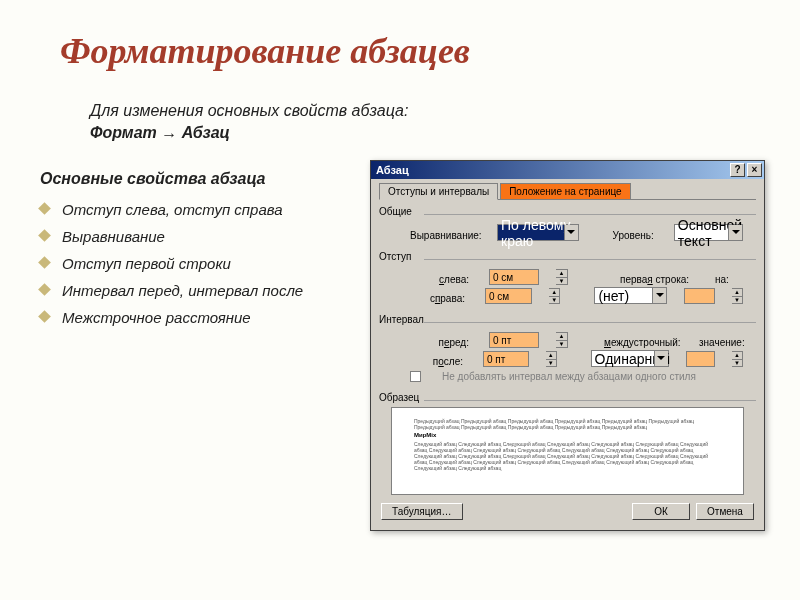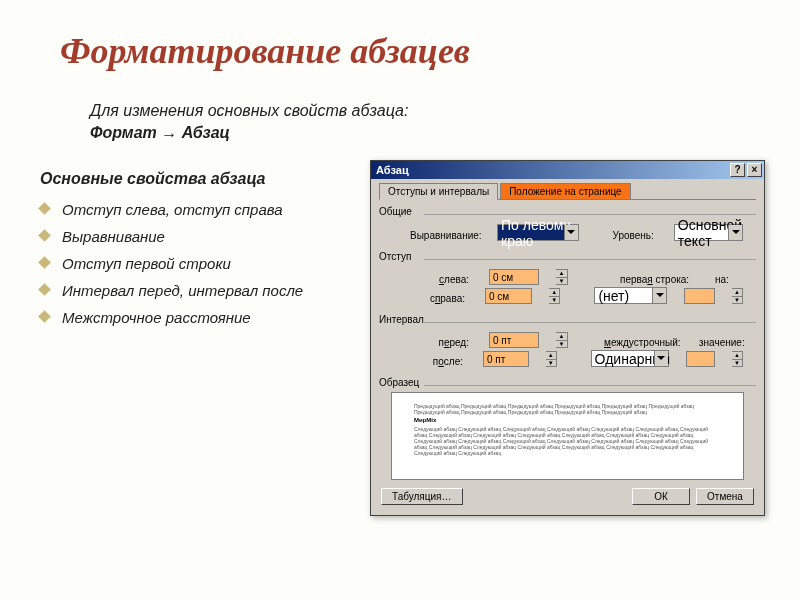--- a/index.html
+++ b/index.html
@@ -320,20 +320,24 @@
           <div class="sel" style="width:78px">
             <span>Одинарный</span>
               <div class="arrow"></div>
           </div>
           <div class="inp" style="width:32px"></div>
           <div class="spin">
               <div>▲</div>
               <div>▼</div>
             </div>
         </div>
+        <div class="row disabled" style="margin-top:4px">
+          <span class="chk"></span>
+          <span>Не добавлять интервал между абзацами одного стиля</span>
+        </div>
       </div>
     </div>
 
     <div class="grp">
       <span class="grp-label">Образец</span>
       <div class="grp-line"></div>
       <div class="preview">
         <div class="para">Предыдущий абзац Предыдущий абзац Предыдущий абзац Предыдущий абзац Предыдущий абзац Предыдущий абзац Предыдущий абзац Предыдущий абзац Предыдущий абзац Предыдущий абзац Предыдущий абзац</div>
         <div class="para bold">МирМix</div>
         <div class="para">Следующий абзац Следующий абзац Следующий абзац Следующий абзац Следующий абзац Следующий абзац Следующий абзац Следующий абзац Следующий абзац Следующий абзац Следующий абзац Следующий абзац Следующий абзац Следующий абзац Следующий абзац Следующий абзац Следующий абзац Следующий абзац Следующий абзац Следующий абзац Следующий абзац Следующий абзац Следующий абзац Следующий абзац Следующий абзац Следующий абзац Следующий абзац Следующий абзац</div>

